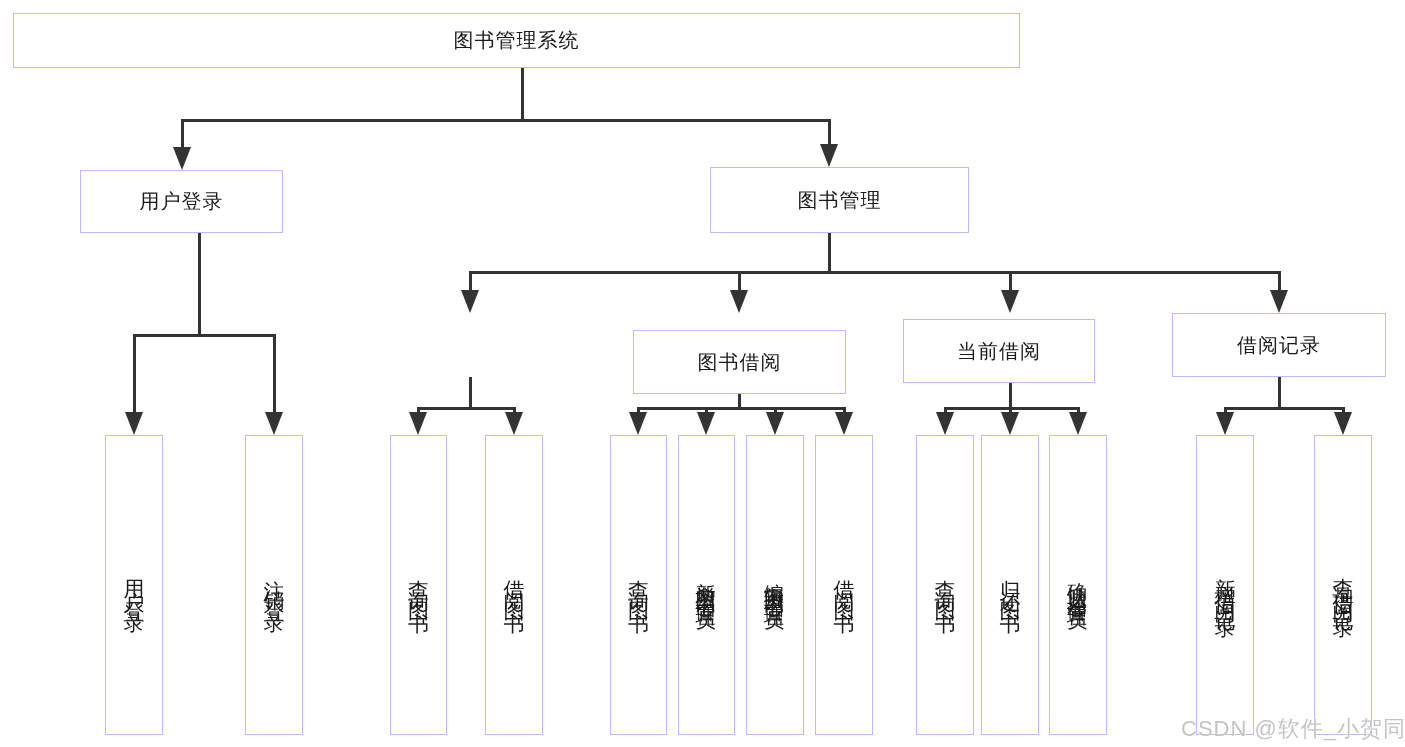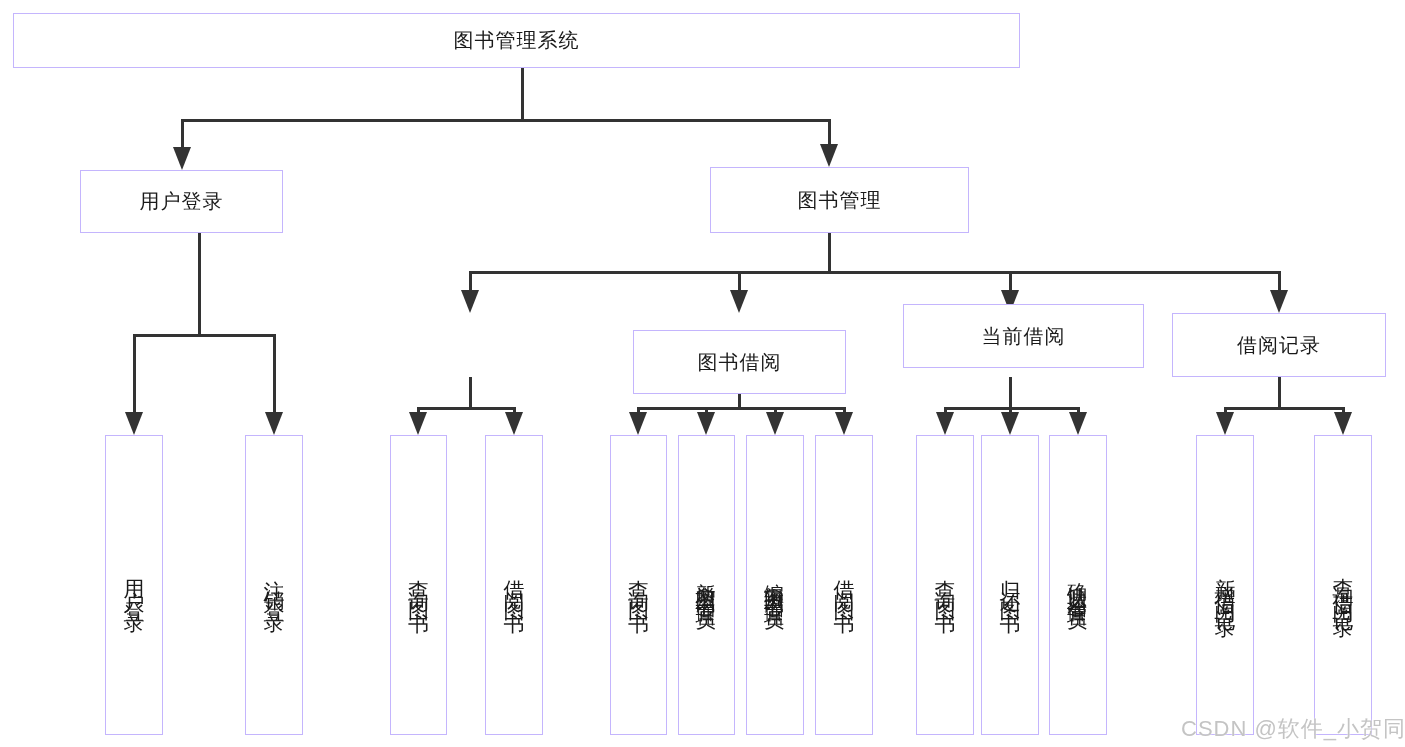--- a/index.html
+++ b/index.html
@@ -68,21 +68,21 @@
   <div class="box" style="left:80px;top:170px;width:203px;height:63px;">
     <span>用户登录</span>
   </div>
   <div class="box" style="left:710px;top:167px;width:259px;height:66px;font-family:Liberation Serif, serif;">
     <span>图书管理</span>
   </div>
 
   <div class="box" style="left:633px;top:306px;width:213px;height:64px;margin-top:24px;">
     <span>图书借阅</span>
   </div>
-  <div class="box" style="left:903px;top:304px;width:241px;height:64px;">
+  <div class="box" style="left:903px;top:319px;width:192px;height:64px;">
     <span>当前借阅</span>
   </div>
   <div class="box" style="left:1172px;top:313px;width:214px;height:64px;">
     <span>借阅记录</span>
   </div>
 
   <div class="box vbox" style="left:105px;top:435px;width:58px;height:300px;">
     <span>用户登录</span>
   </div>
   <div class="box vbox" style="left:245px;top:435px;width:58px;height:300px;">

